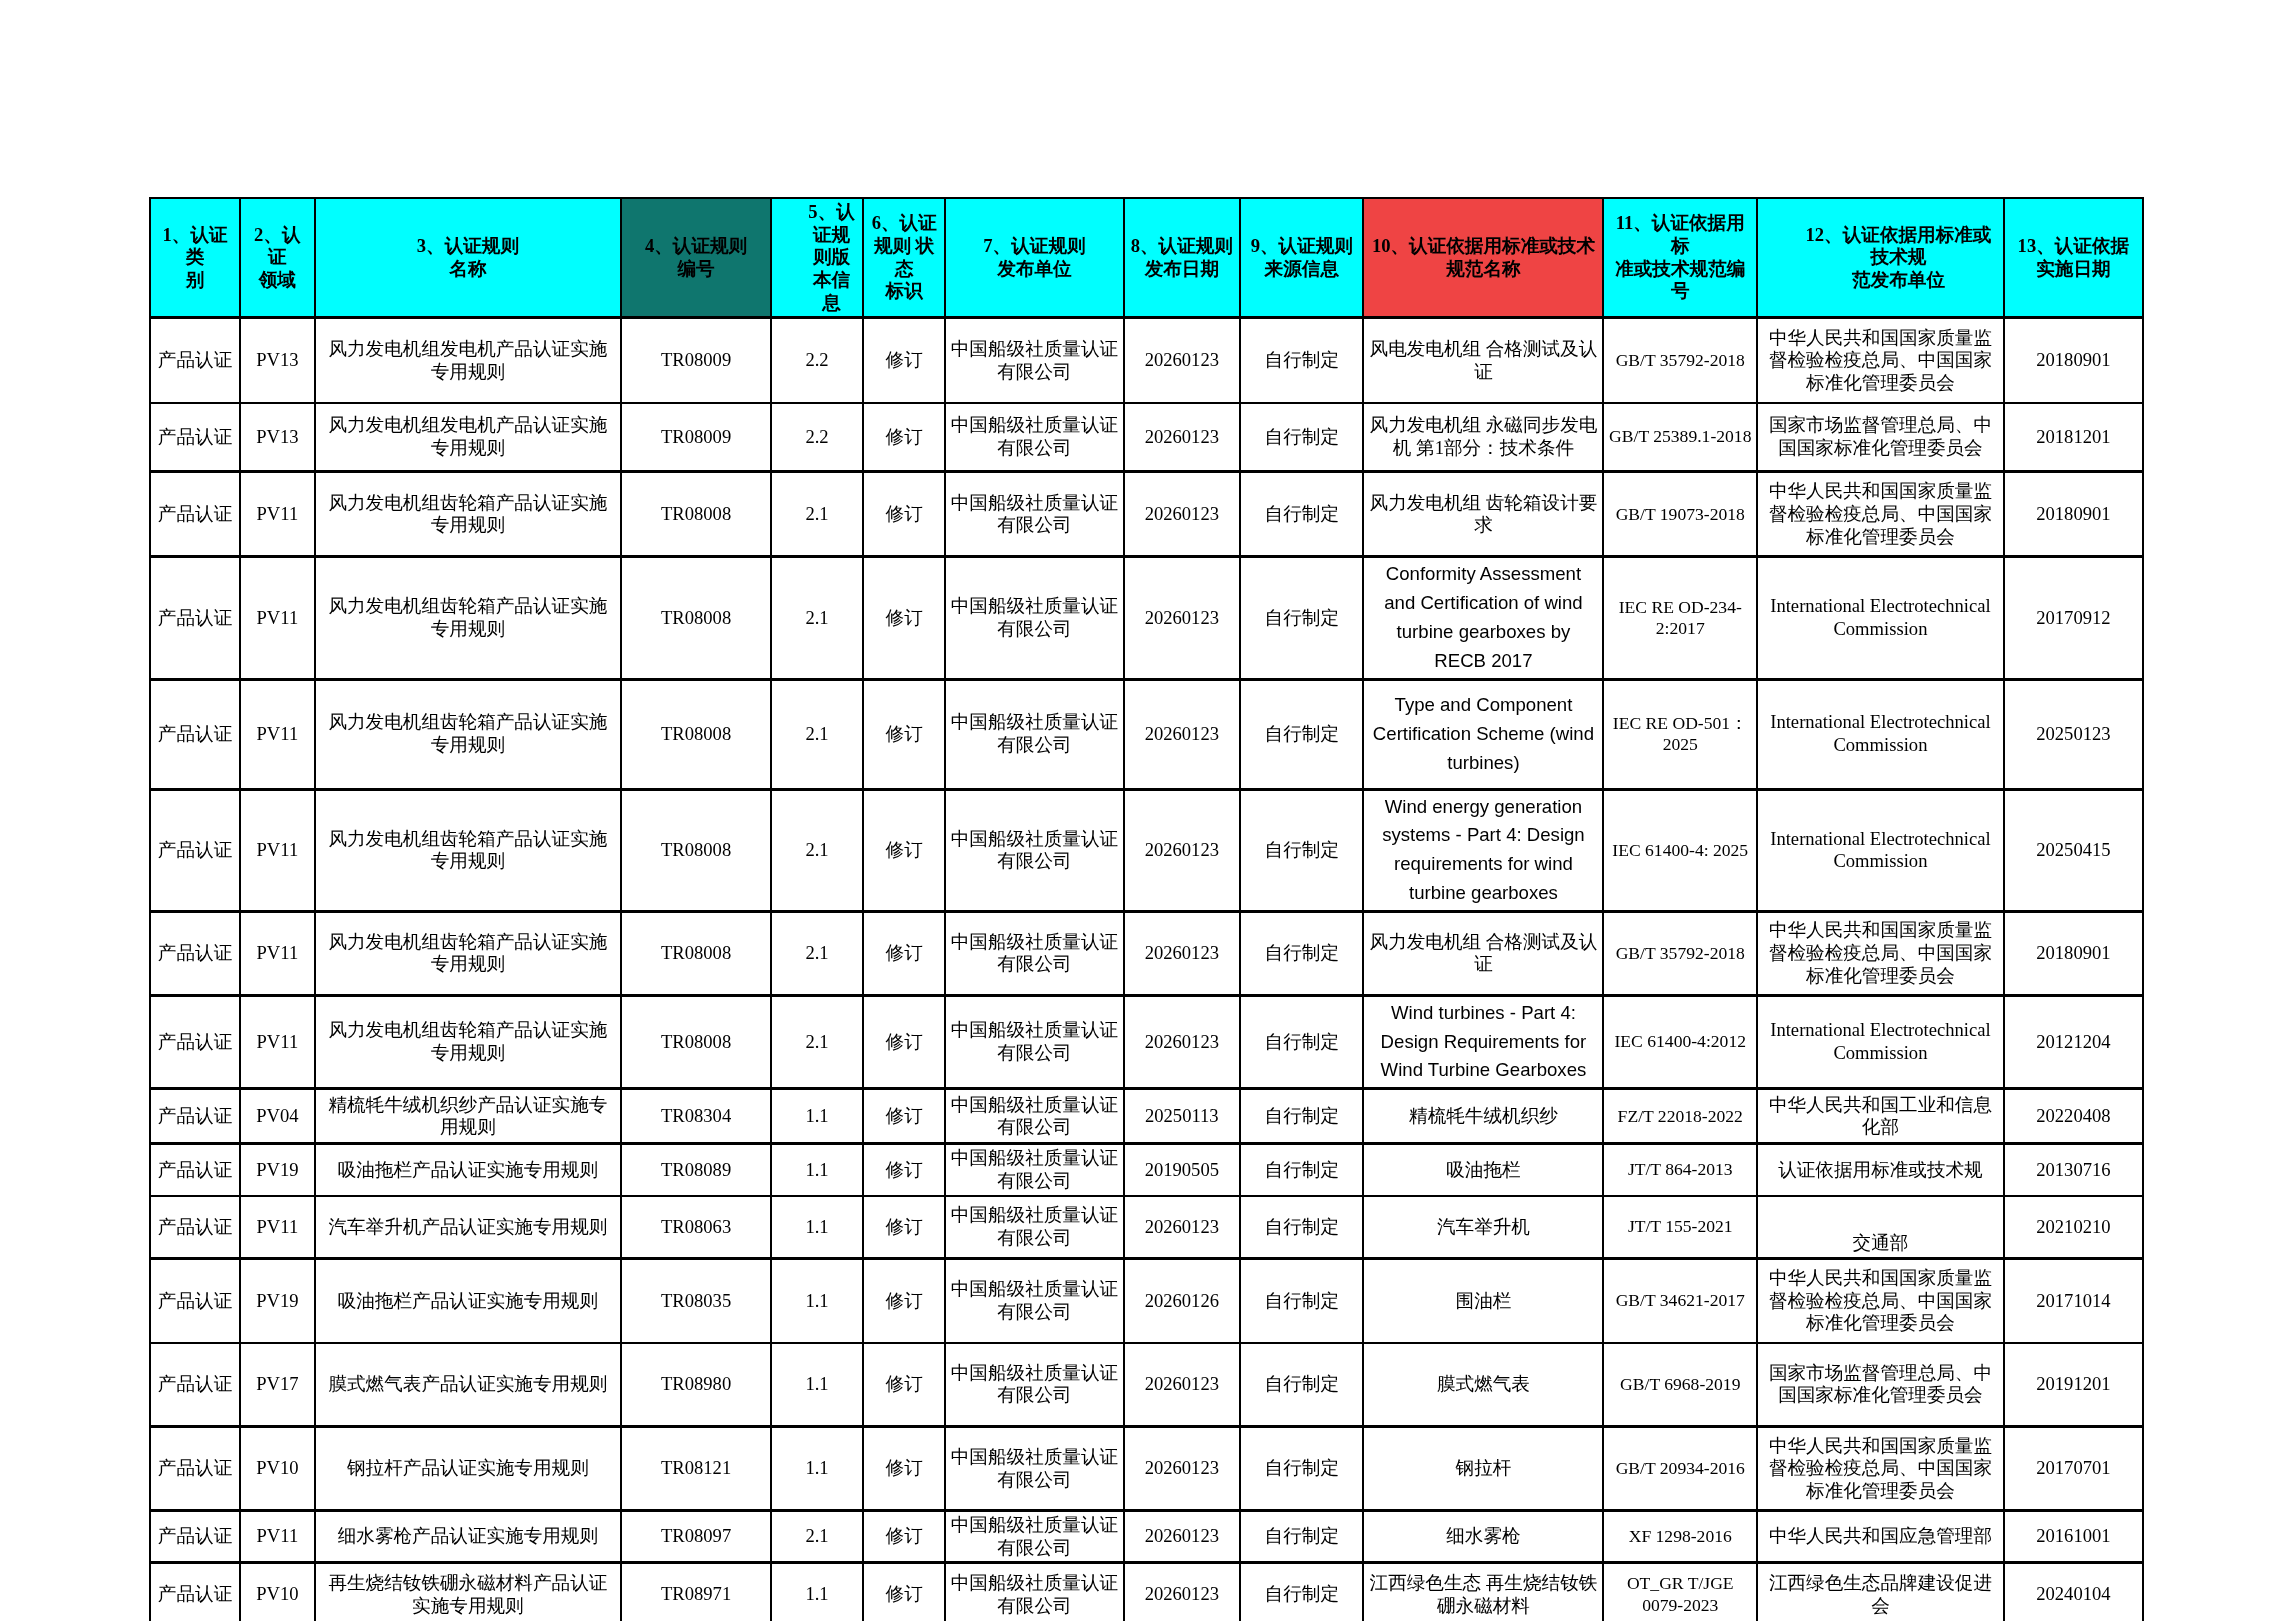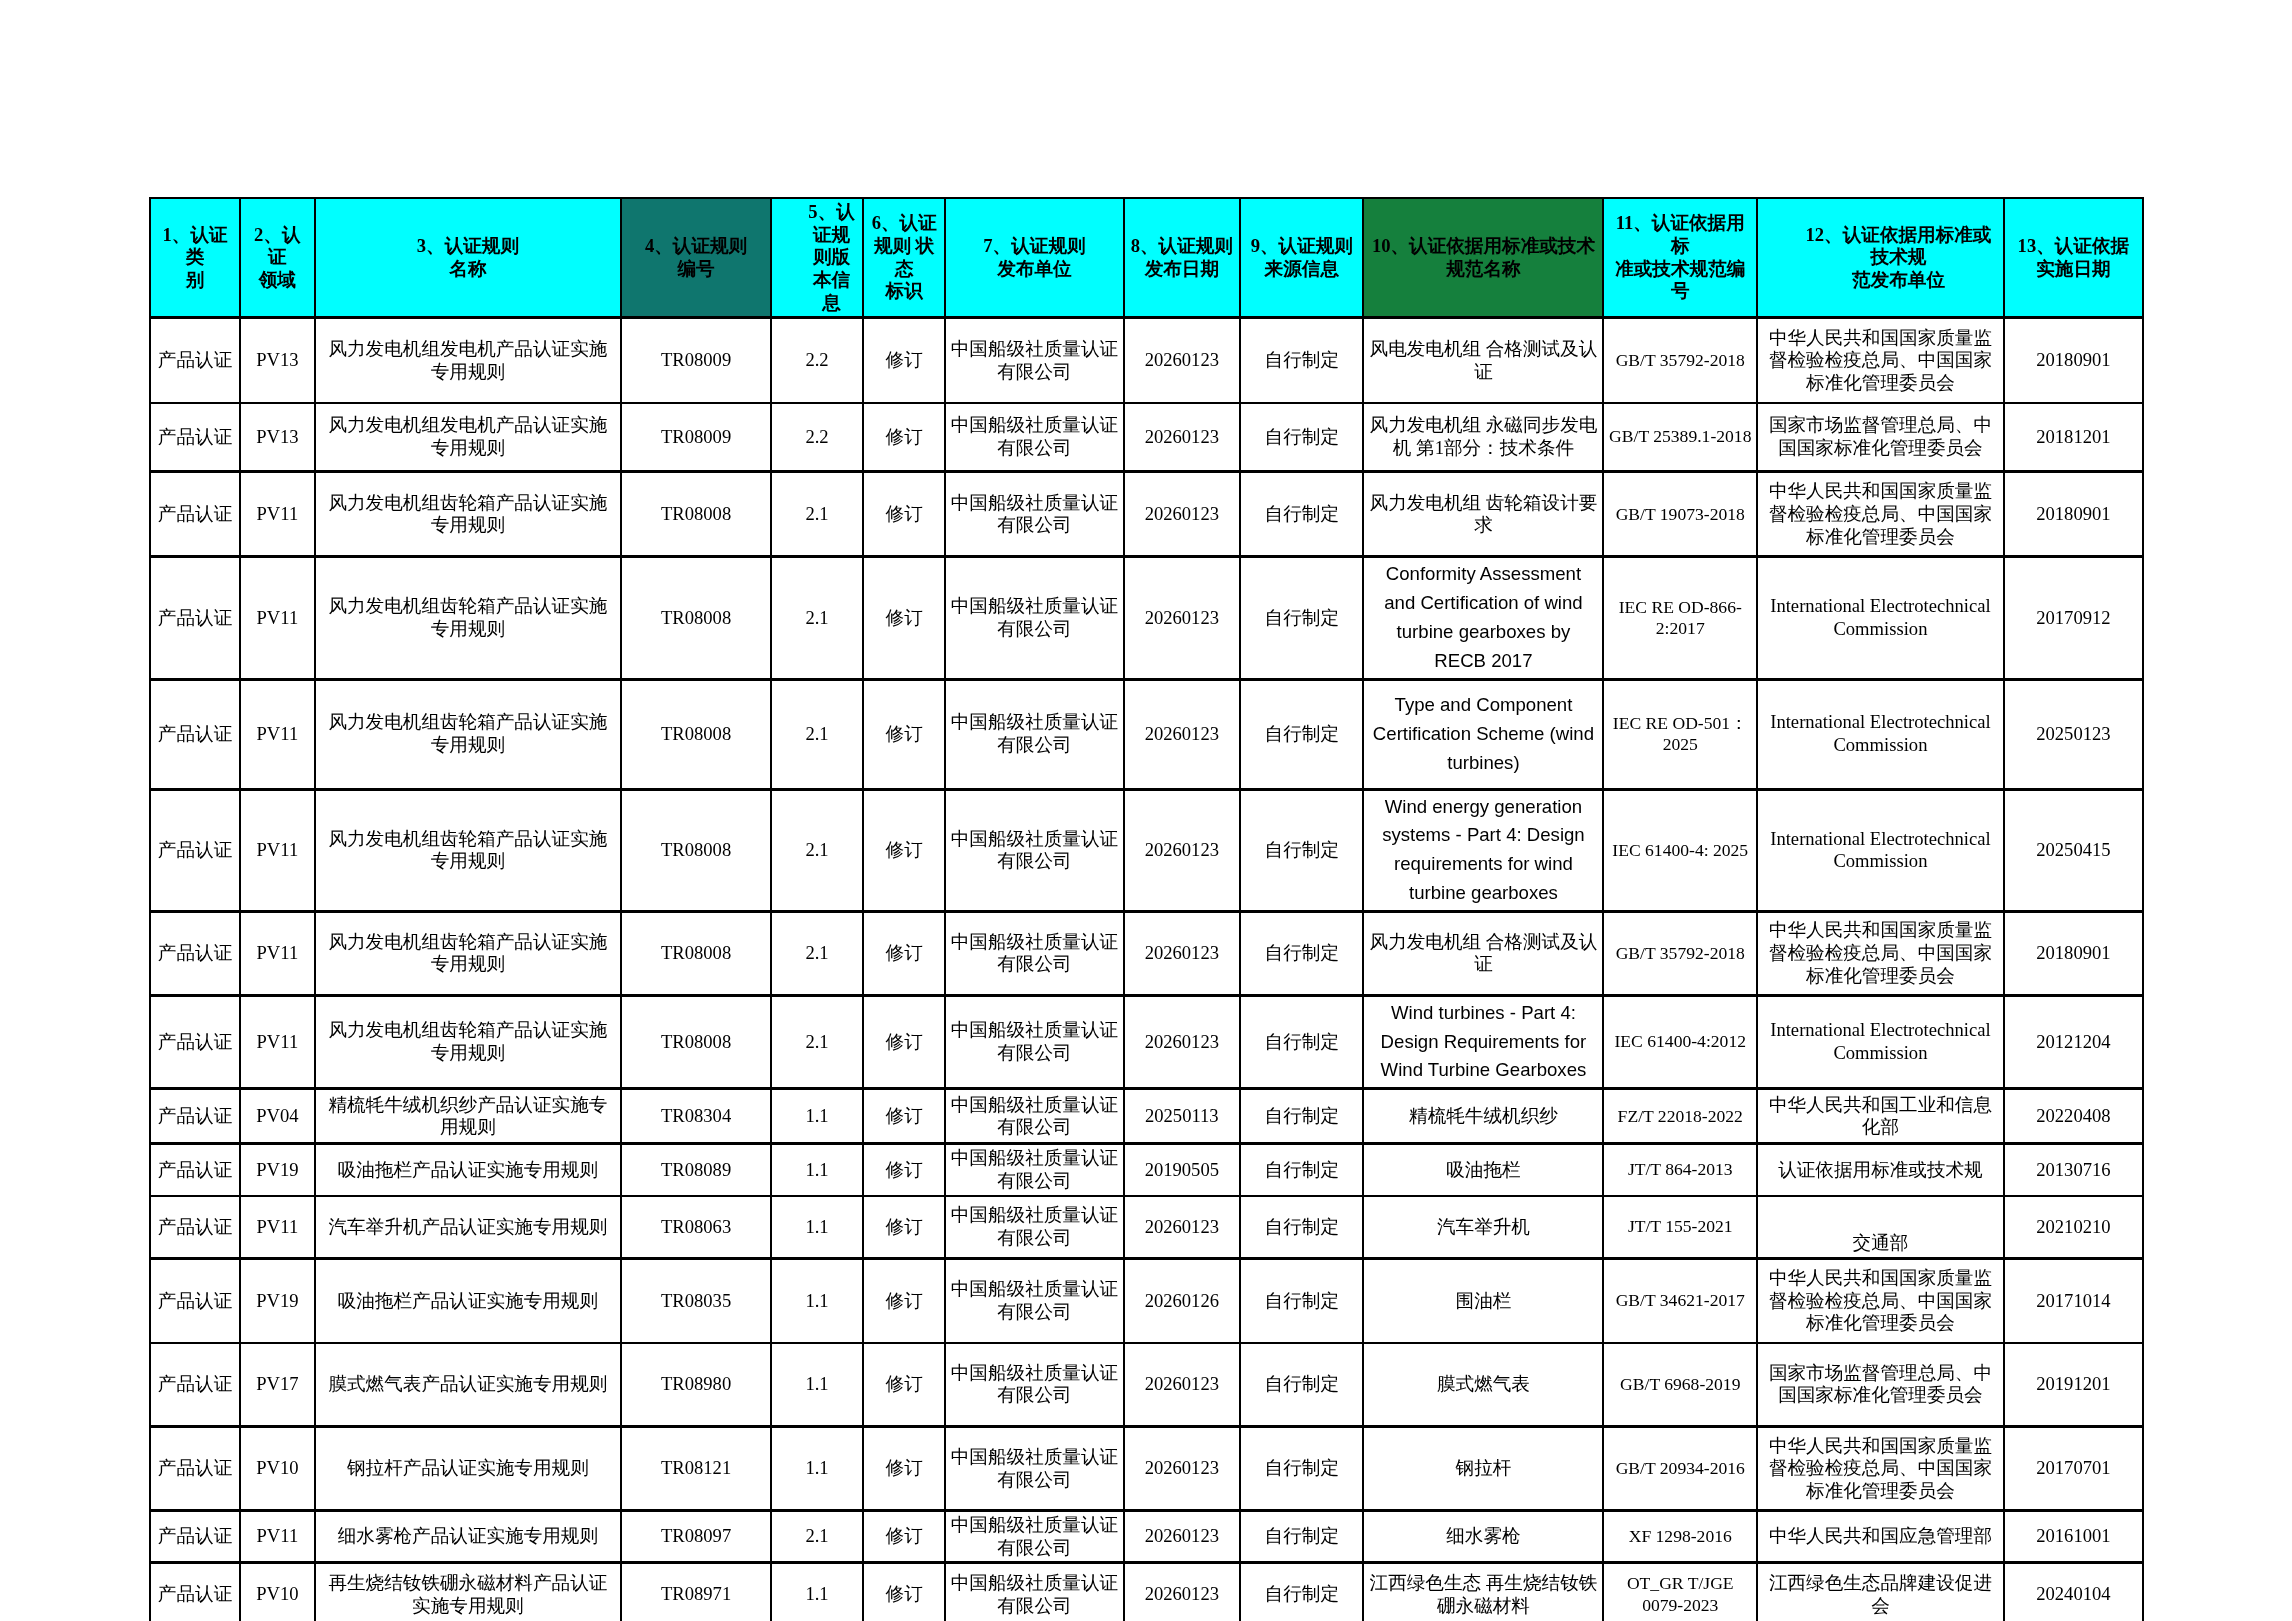--- a/index.html
+++ b/index.html
@@ -91,21 +91,21 @@
 息</th>
           <th style="background: rgb(0, 255, 255);">6、认证
 规则 状态
 标识</th>
           <th style="background: rgb(0, 255, 255);">7、认证规则
 发布单位</th>
           <th style="background: rgb(0, 255, 255);">8、认证规则
 发布日期</th>
           <th style="background: rgb(0, 255, 255);">9、认证规则
 来源信息</th>
-          <th style="background: #15803d; margin-left: 48px;">10、认证依据用标准或技术
+          <th style="background: #ef4444; margin-left: 48px;">10、认证依据用标准或技术
 规范名称</th>
           <th style="background: rgb(0, 255, 255);">11、认证依据用标
 准或技术规范编号</th>
           <th style="background: rgb(0, 255, 255); padding-left: 40px;">12、认证依据用标准或技术规
 范发布单位</th>
           <th style="background: rgb(0, 255, 255);">13、认证依据
 实施日期</th>
         </tr>
     </thead>
     <tbody id="table-body">
@@ -158,21 +158,21 @@
           <td class="cell-category">产品认证</td>
           <td class="cell-field">PV11</td>
           <td class="cell-rule_name">风力发电机组齿轮箱产品认证实施专用规则</td>
           <td class="cell-rule_no">TR08008</td>
           <td class="cell-version">2.1</td>
           <td class="cell-status">修订</td>
           <td class="cell-publisher">中国船级社质量认证有限公司</td>
           <td class="cell-publish_date">20260123</td>
           <td class="cell-source">自行制定</td>
           <td class="cell-std_name latin">Conformity Assessment and Certification of wind turbine gearboxes by RECB 2017</td>
-          <td class="cell-std_no">IEC RE OD-866-2:2017</td>
+          <td class="cell-std_no">IEC RE OD-234-2:2017</td>
           <td class="cell-std_publisher">International Electrotechnical Commission</td>
           <td class="cell-impl_date">20170912</td>
         </tr>
         <tr style="height: 110px;">
           <td class="cell-category">产品认证</td>
           <td class="cell-field">PV11</td>
           <td class="cell-rule_name">风力发电机组齿轮箱产品认证实施专用规则</td>
           <td class="cell-rule_no">TR08008</td>
           <td class="cell-version">2.1</td>
           <td class="cell-status">修订</td>

